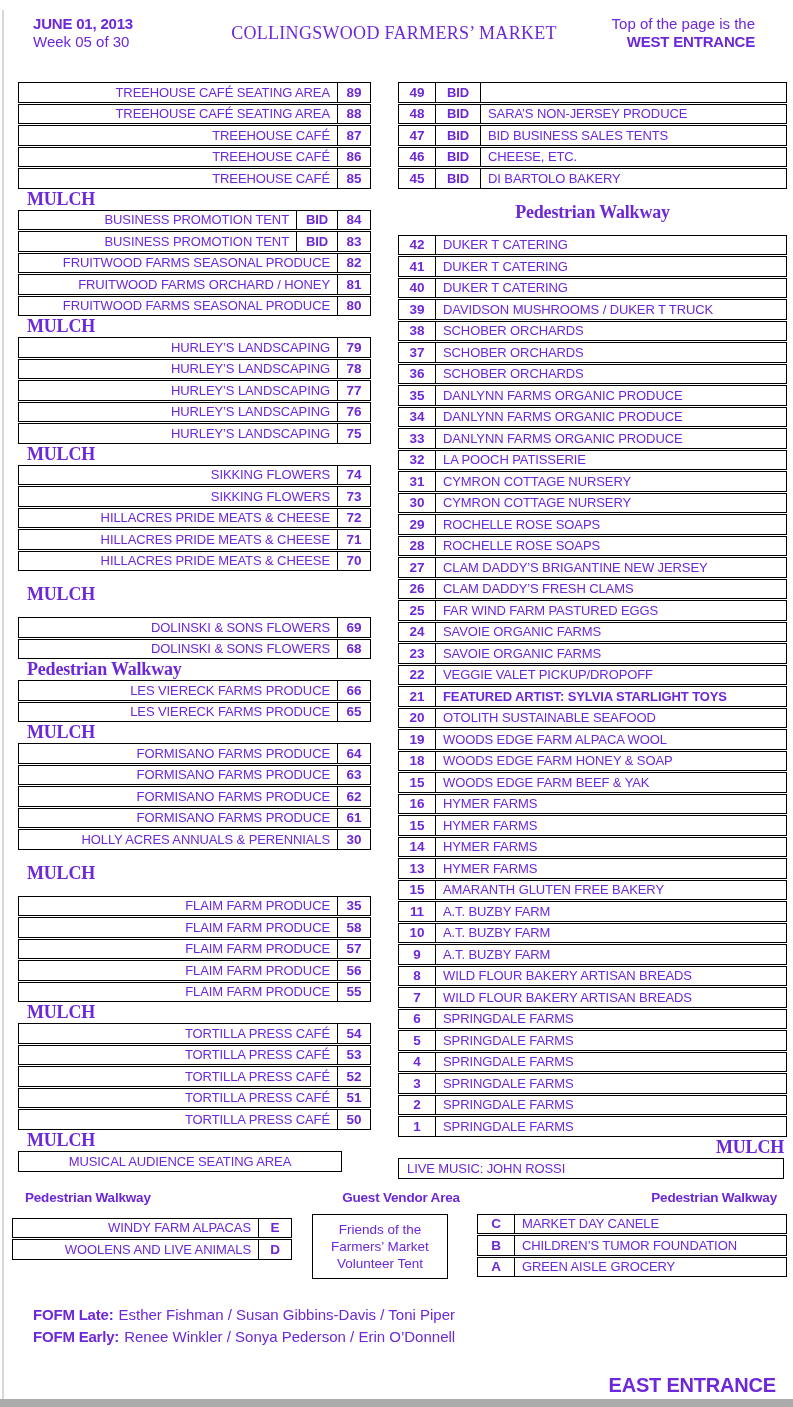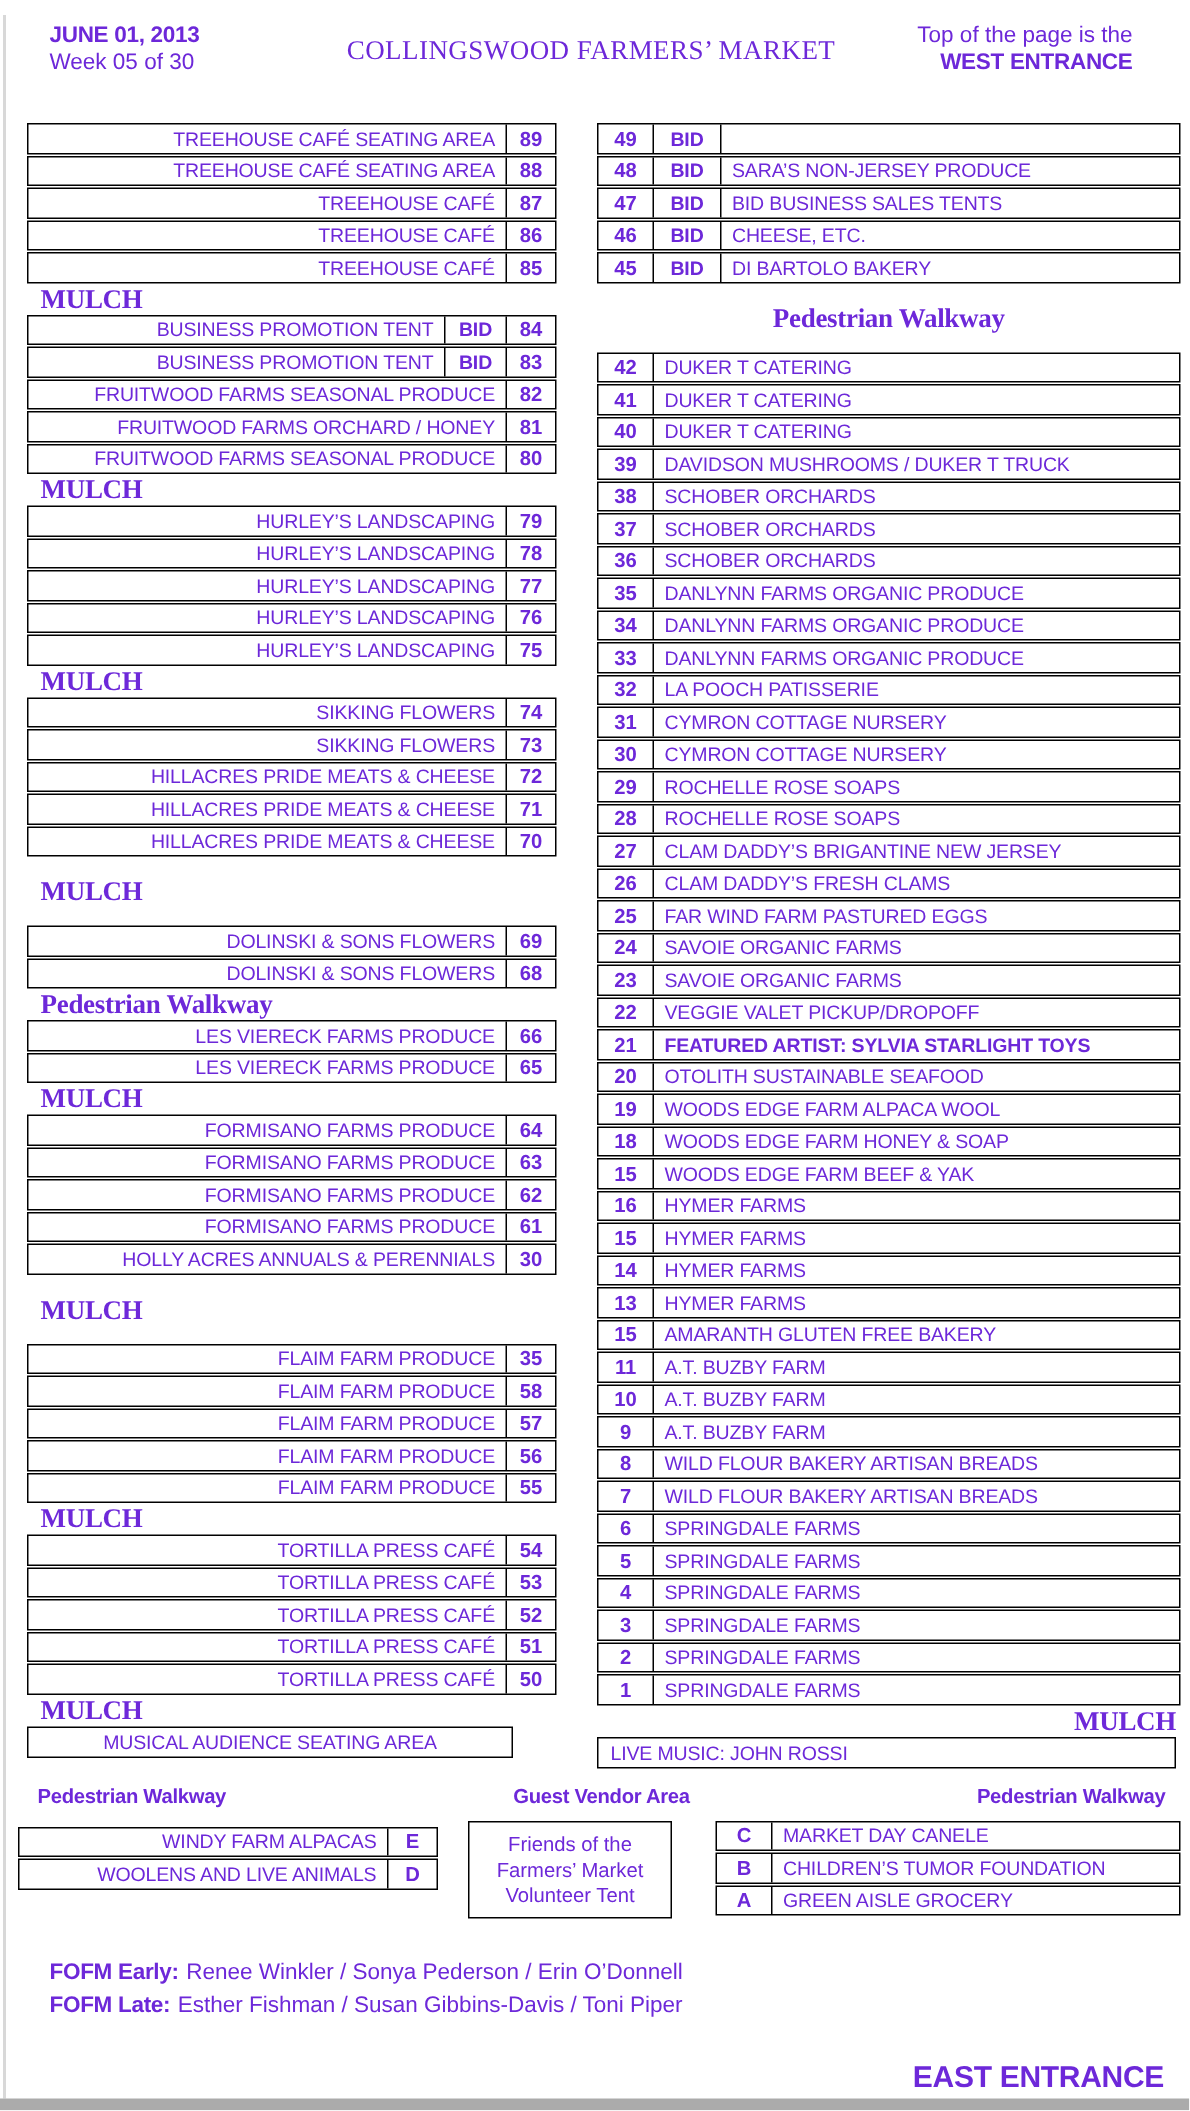--- a/index.html
+++ b/index.html
@@ -529,22 +529,22 @@
       </div>
       <div class="stall-row">
         <div class="cell num">A</div>
         <div class="cell name">GREEN AISLE GROCERY</div>
       </div>
     </div>
   </section>
 
   <footer class="footer">
     <div class="fofm-line">
+      <span class="fofm-label">FOFM Late:</span><span>Esther Fishman / Susan Gibbins-Davis / Toni Piper</span>
+    </div>
+    <div class="fofm-line">
       <span class="fofm-label">FOFM Early:</span><span>Renee Winkler / Sonya Pederson / Erin O’Donnell</span>
-    </div>
-    <div class="fofm-line">
-      <span class="fofm-label">FOFM Late:</span><span>Esther Fishman / Susan Gibbins-Davis / Toni Piper</span>
     </div>
     <div class="east-entrance">EAST ENTRANCE</div>
   </footer>
 
   <div class="page-edge-bottom"></div>
 </div>
 
 </body></html>

